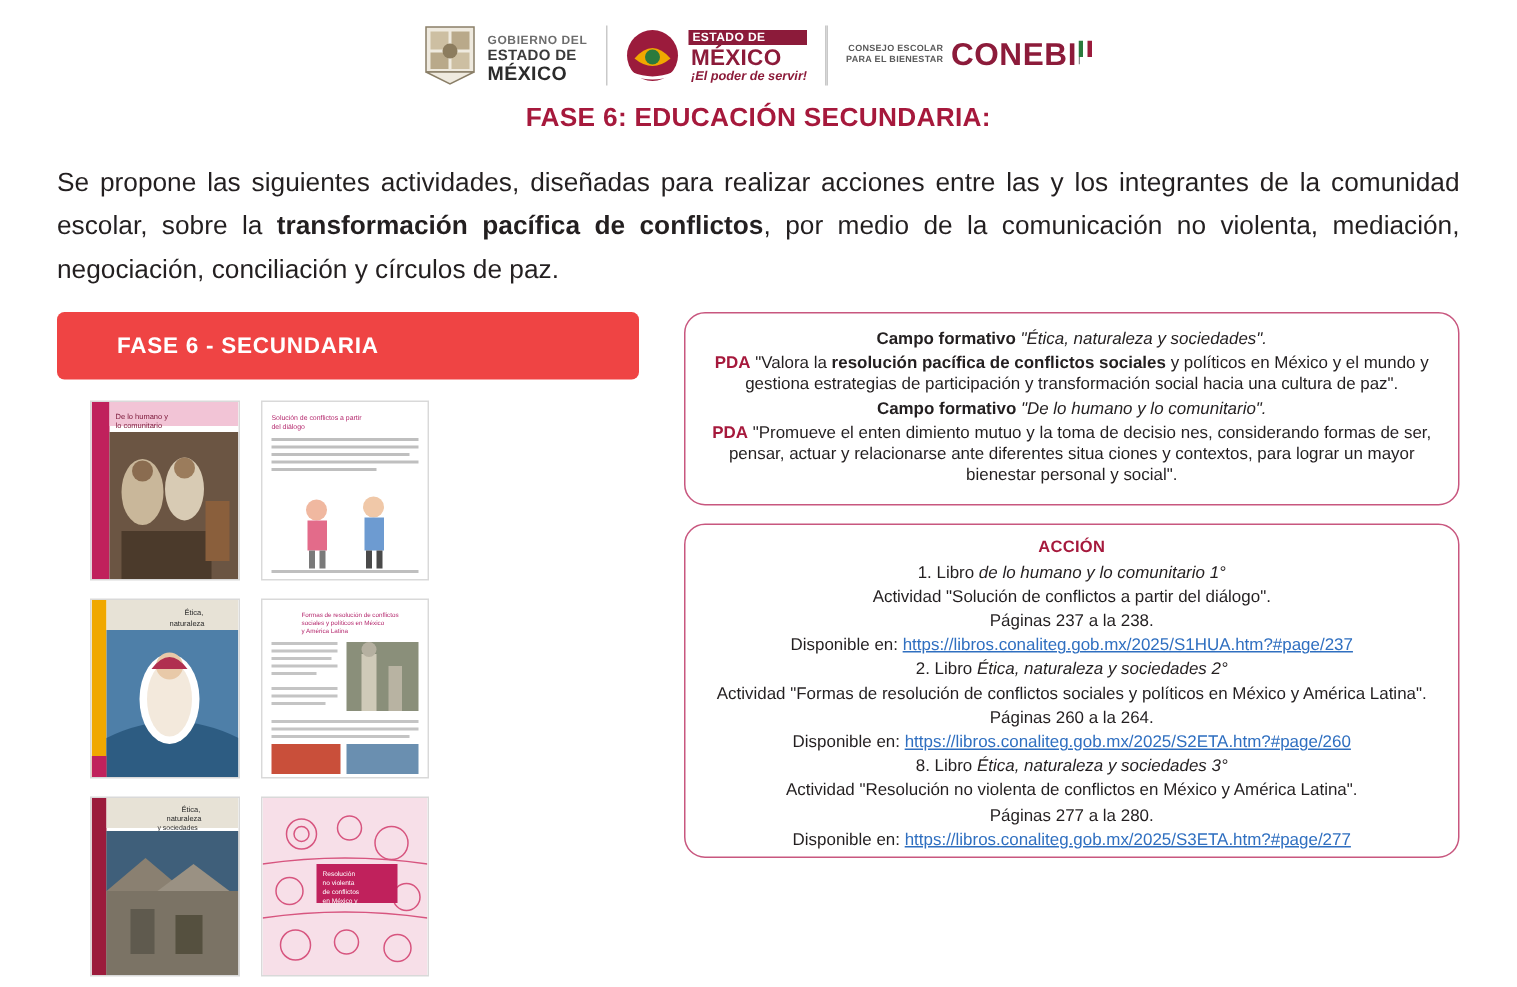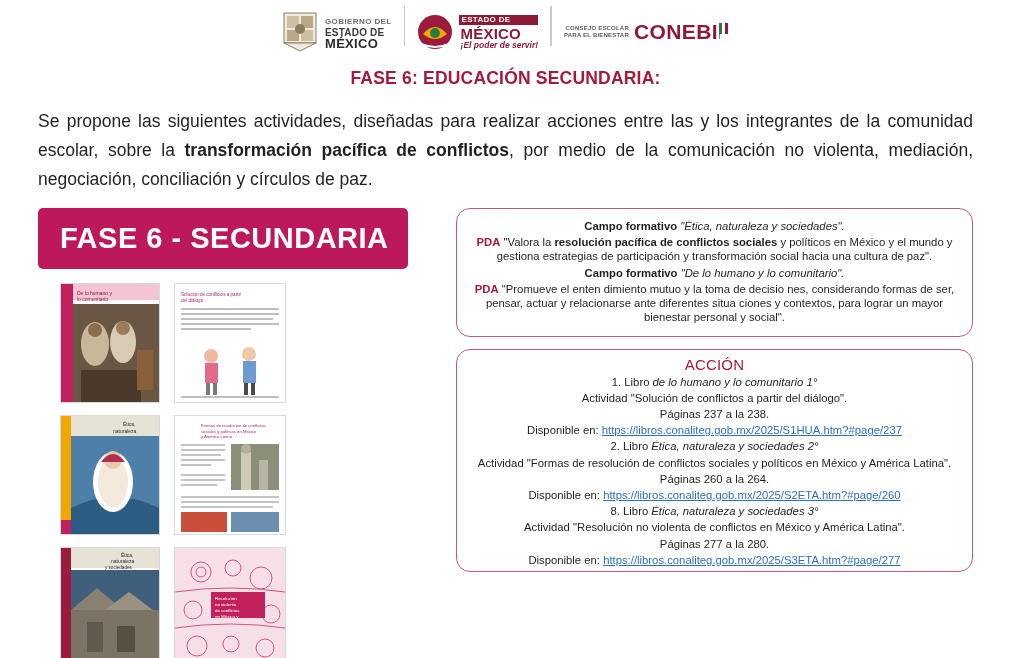--- a/index.html
+++ b/index.html
@@ -13,21 +13,21 @@
     font-family: "Liberation Sans", sans-serif;
     color: #231f20;
     overflow: hidden;
     position: relative;
   }
 
   
   .header {
     height: 62px;
     display: flex;
-    align-items: flex-start;
+    align-items: center;
     justify-content: center;
     gap: 0;
     padding-top: 6px;
   }
   .hdr-block {
     display: flex;
     align-items: center;
     height: 52px;
     padding: 0 12px;
   }
@@ -153,26 +153,26 @@
     display: flex;
     margin-top: 14px;
     padding: 0 38px 0 38px;
     gap: 18px;
   }
   .col-left { width: 400px; flex: 0 0 400px; }
   .col-right { flex: 1; }
 
   
   .banner {
-    background: #be185d;
+    background: #ef4444;
     color: #fff;
     font-weight: bold;
-    font-size: 29px;
+    font-size: 15px;
     letter-spacing: .5px;
-    padding: 14px 0 14px 22px;
+    padding: 14px 0 14px 40px;
     border-radius: 5px;
     width: 348px;
   }
 
   
   .books {
     margin-top: 14px;
     display: grid;
     grid-template-columns: 98px 110px;
     grid-auto-rows: 118px;
@@ -199,23 +199,23 @@
     color: #231f20;
     text-align: center;
   }
   .rbox + .rbox { margin-top: 12px; }
   .rbox .campo-lbl { font-weight: bold; }
   .rbox .campo-val { font-style: italic; }
   .pda-line { margin-top: 2px; }
   .pda-lbl { color: #a6193c; font-weight: bold; }
   .pda-txt { }
   .accion-title {
-    font-weight: normal;
+    font-weight: bold;
     color: #a6193c;
-    font-size: 15px;
+    font-size: 11px;
     letter-spacing: .2px;
   }
   .accion-line { margin-top: 2px; }
   .accion-line i { font-style: italic; text-align: right; }
   .lnk { color: #2f6fc0; text-decoration: underline; word-break: break-all; }
   .rbox.accion { padding-top: 8px; padding-bottom: 4px; }
 </style>
 </head>
 <body>
 

